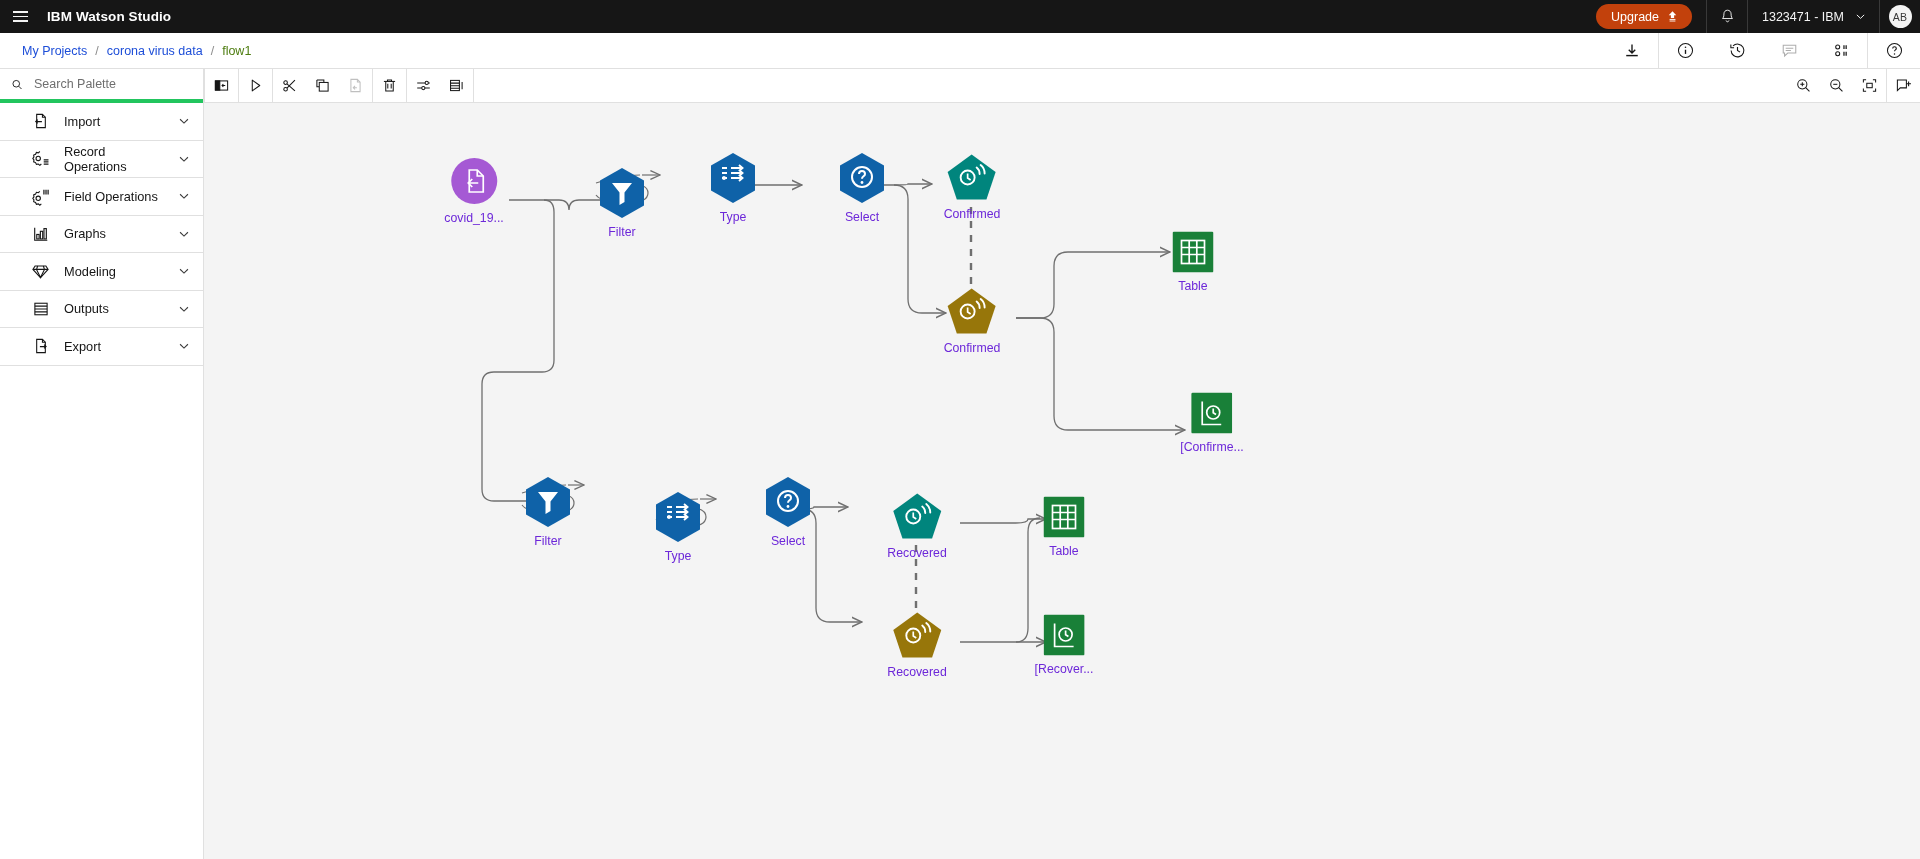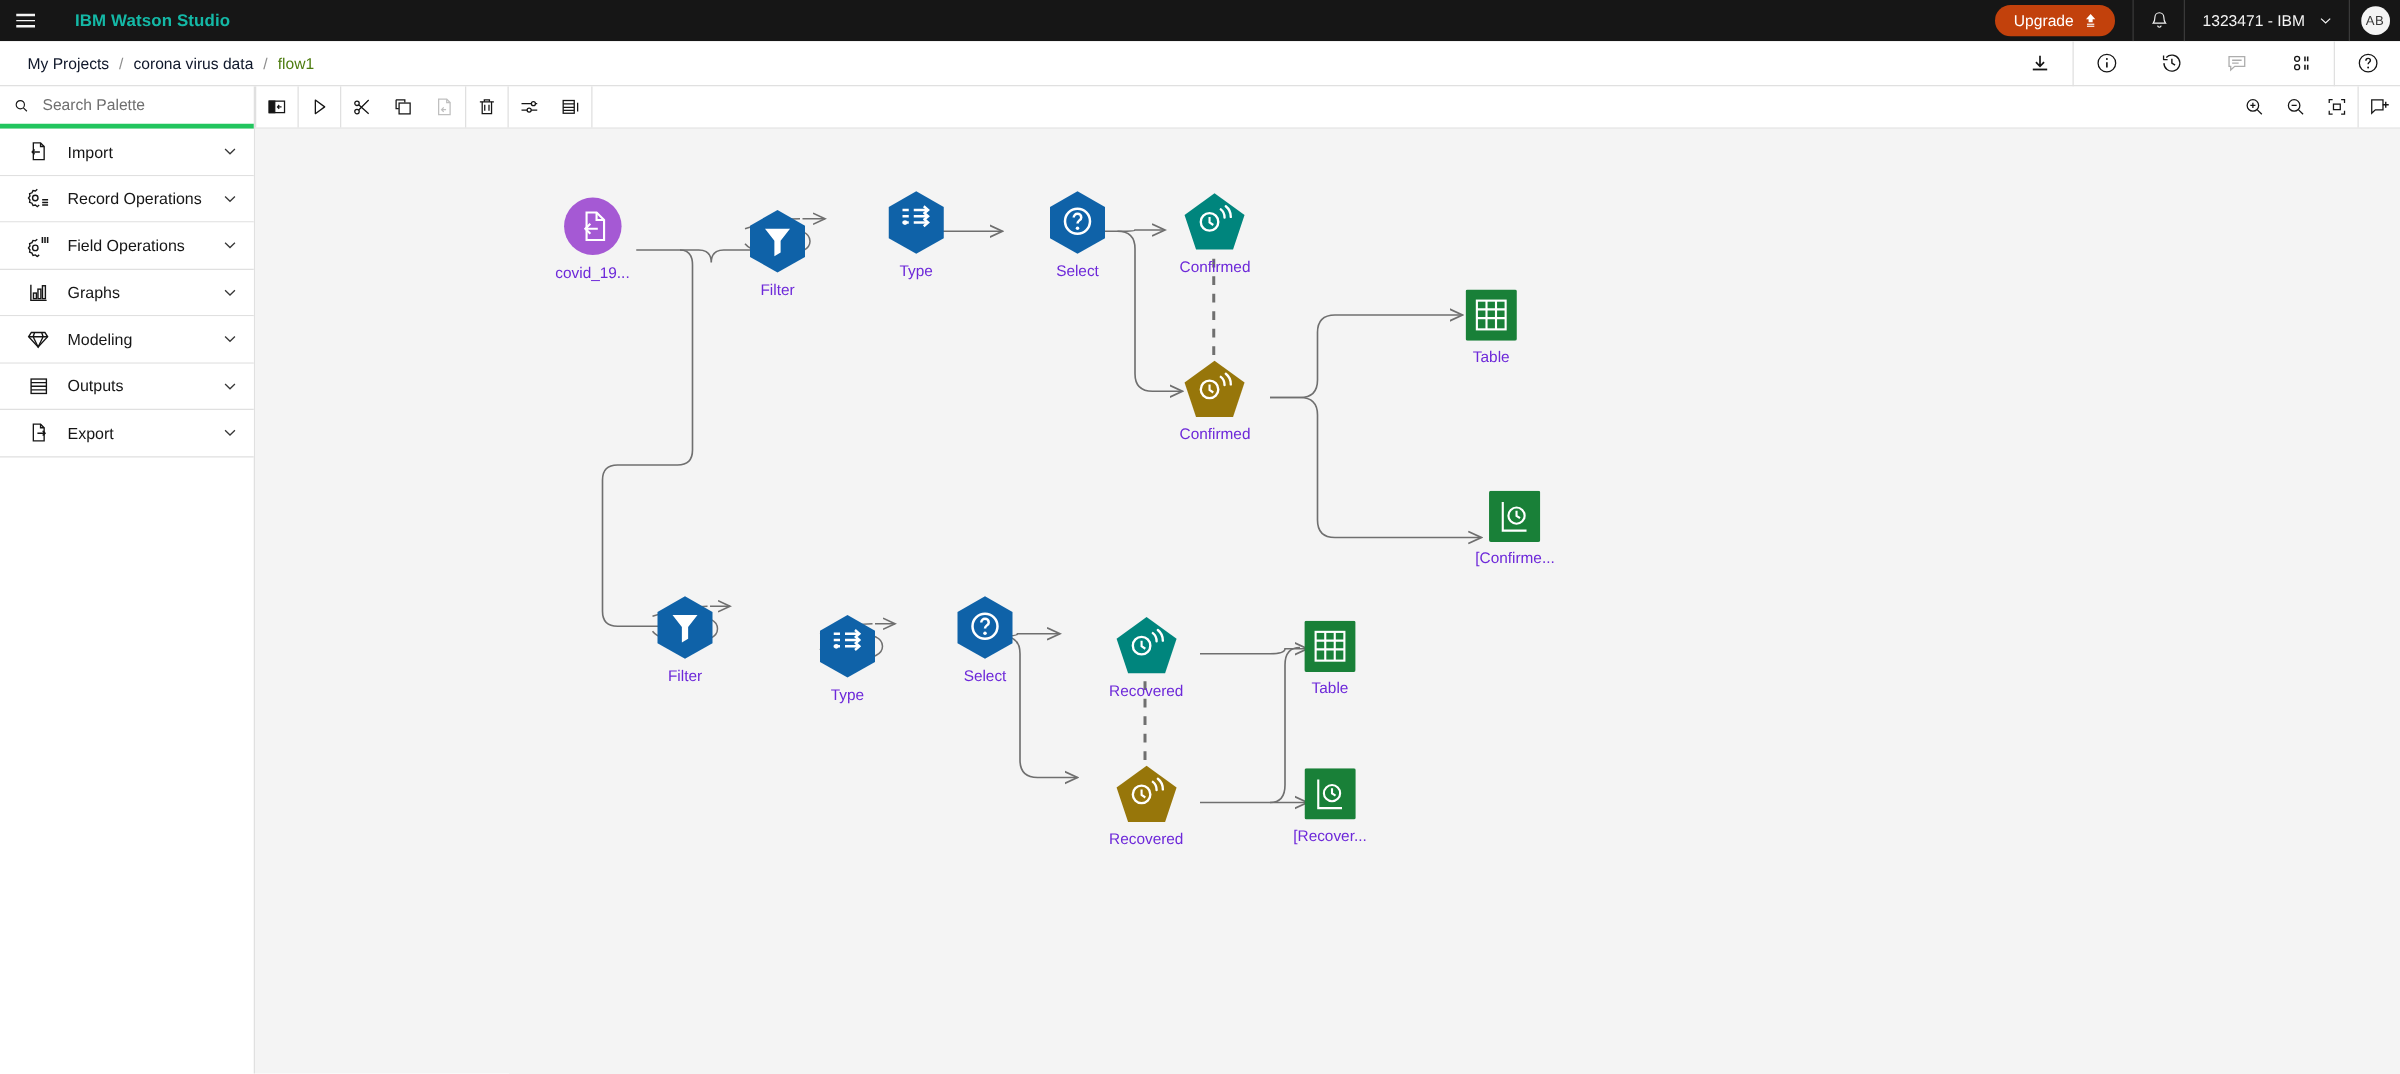--- a/index.html
+++ b/index.html
@@ -18,21 +18,21 @@
   }
   .hamburger {
     width: 40px; height: 33px;
     display: flex; flex-direction: column;
     align-items: center; justify-content: center; gap: 3px;
     cursor: pointer;
   }
   .hamburger span { display: block; width: 15px; height: 1.5px; background: #f4f4f4; }
   .brand {
     font-size: 13.5px; font-weight: bold; letter-spacing: .1px;
-    margin-left: 20px; color: #14b8a6;
+    margin-left: 7px; color: #ffffff;
   }
   .header-right {
     margin-left: auto; display: flex; align-items: center; height: 33px;
   }
   .upgrade-btn {
     background: #c2410c; color: #fff;
     height: 25px; border-radius: 13px;
     padding: 0 13px 0 15px;
     display: flex; align-items: center; gap: 7px;
     font-size: 12.5px; cursor: pointer; border: none;
@@ -62,21 +62,21 @@
     font-size: 10.5px; letter-spacing: .3px;
   }
 
   
   .breadcrumb-bar {
     height: 36px; background: #fff;
     border-bottom: 1px solid #e0e0e0;
     display: flex; align-items: center;
     padding-left: 22px; position: relative;
   }
-  .crumb { font-size: 12.5px; color: #0f172a; cursor: pointer; }
+  .crumb { font-size: 12.5px; color: #1d4ed8; cursor: pointer; }
   .crumb.current { color: #4d7c0f; cursor: default; }
   .crumb-sep { font-size: 12.5px; color: #8d8d8d; margin: 0 8px; }
   .bc-actions { margin-left: auto; display: flex; align-items: center; height: 36px; }
   .bc-btn {
     width: 52px; height: 36px;
     display: flex; align-items: center; justify-content: center; cursor: pointer;
   }
   .bc-sep { width: 1px; height: 36px; background: #e0e0e0; }
 
   
@@ -95,21 +95,21 @@
   }
   .search-input {
     border: none; outline: none; flex: 1;
     font-size: 12.5px; color: #525252;
     font-family: "Liberation Sans", sans-serif;
     background: transparent;
   }
   .search-input::placeholder { color: #6f6f6f; }
   .pal-item {
     height: 37.5px; display: flex; align-items: center;
-    padding: 0 12px 0 21px; gap: 14px;
+    padding: 0 12px 0 31px; gap: 14px;
     border-bottom: 1px solid #e0e0e0;
     cursor: pointer; background: #fff;
   }
   .pal-ico { width: 19px; height: 19px; flex-shrink: 0; display: flex; align-items: center; justify-content: center; }
   .pal-label { font-size: 12.8px; color: #161616; flex: 1; }
   .pal-chev { display: flex; opacity: .85; }
 
   
   .canvas-col { flex: 1; display: flex; flex-direction: column; }
   .canvas-toolbar {

